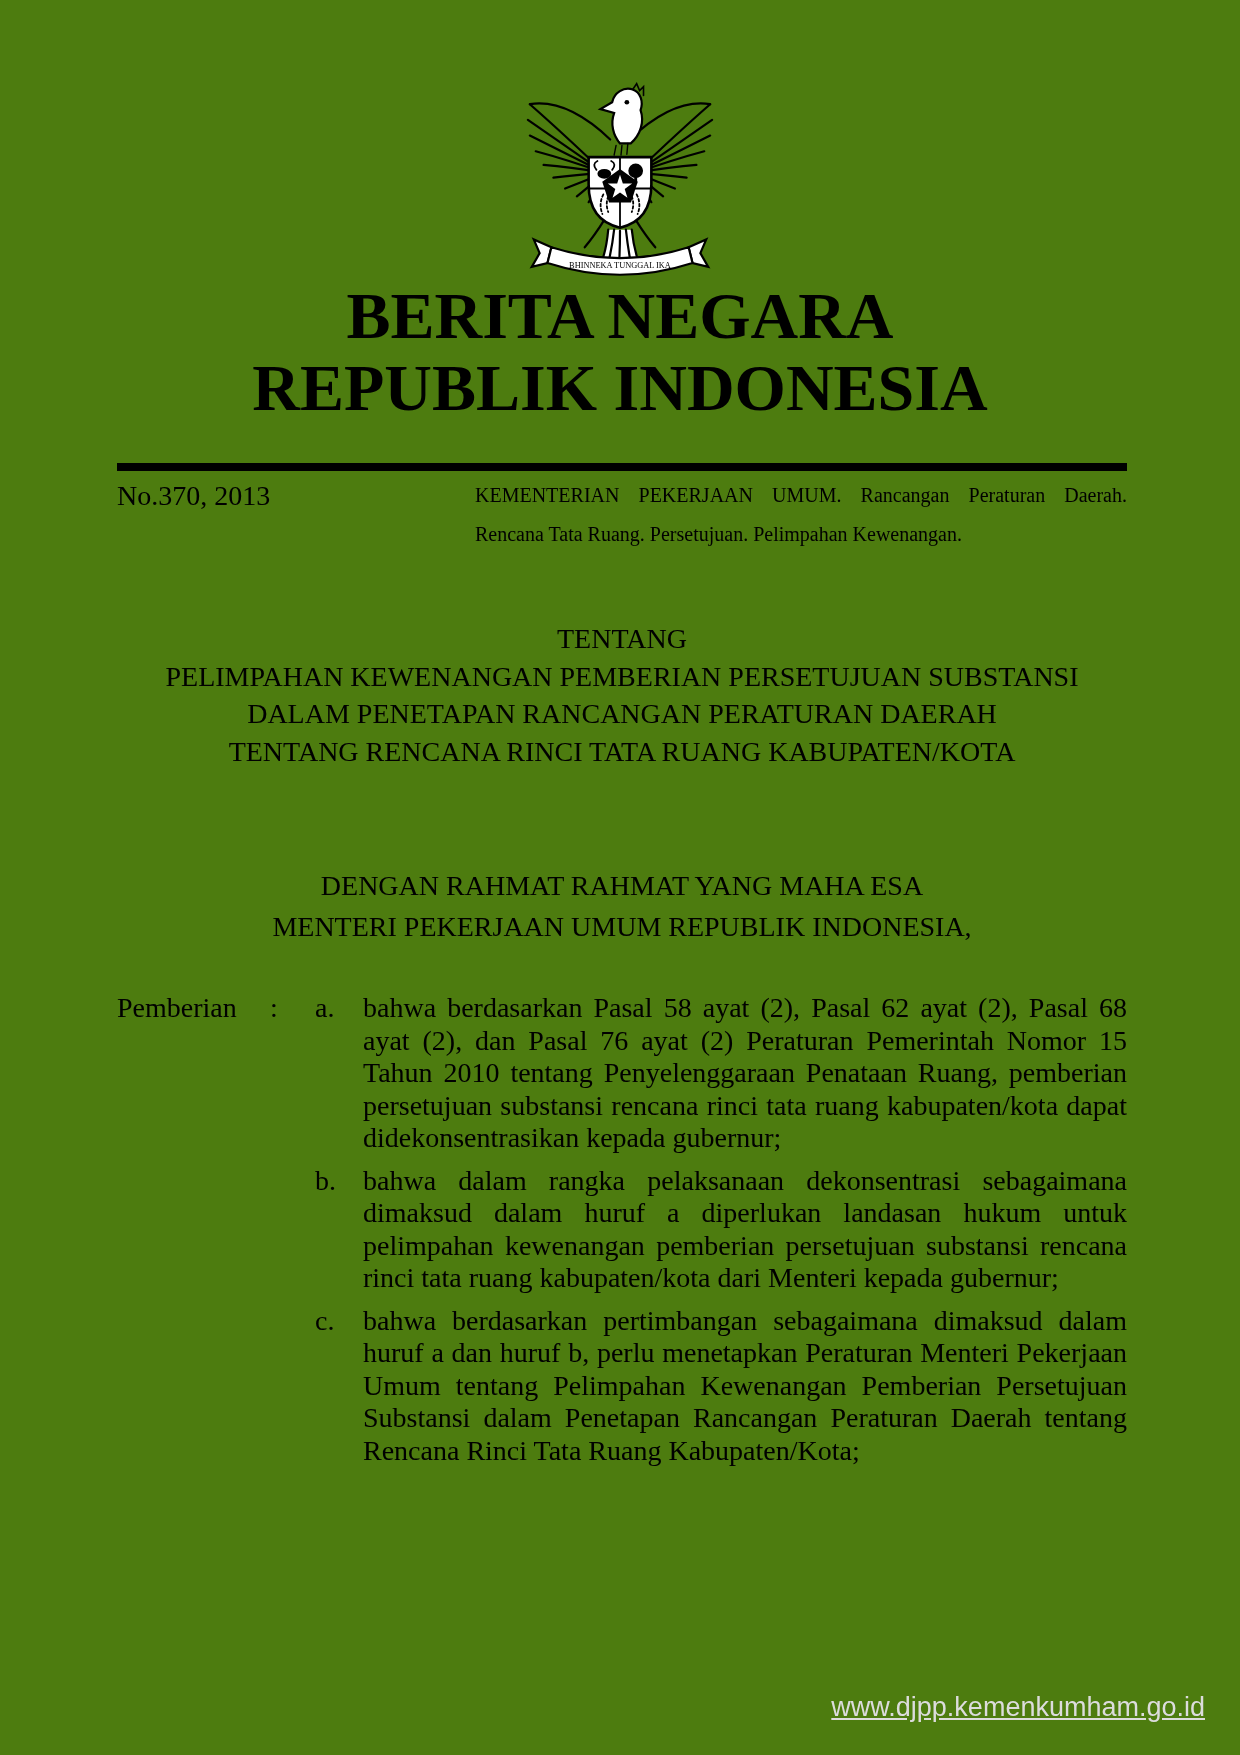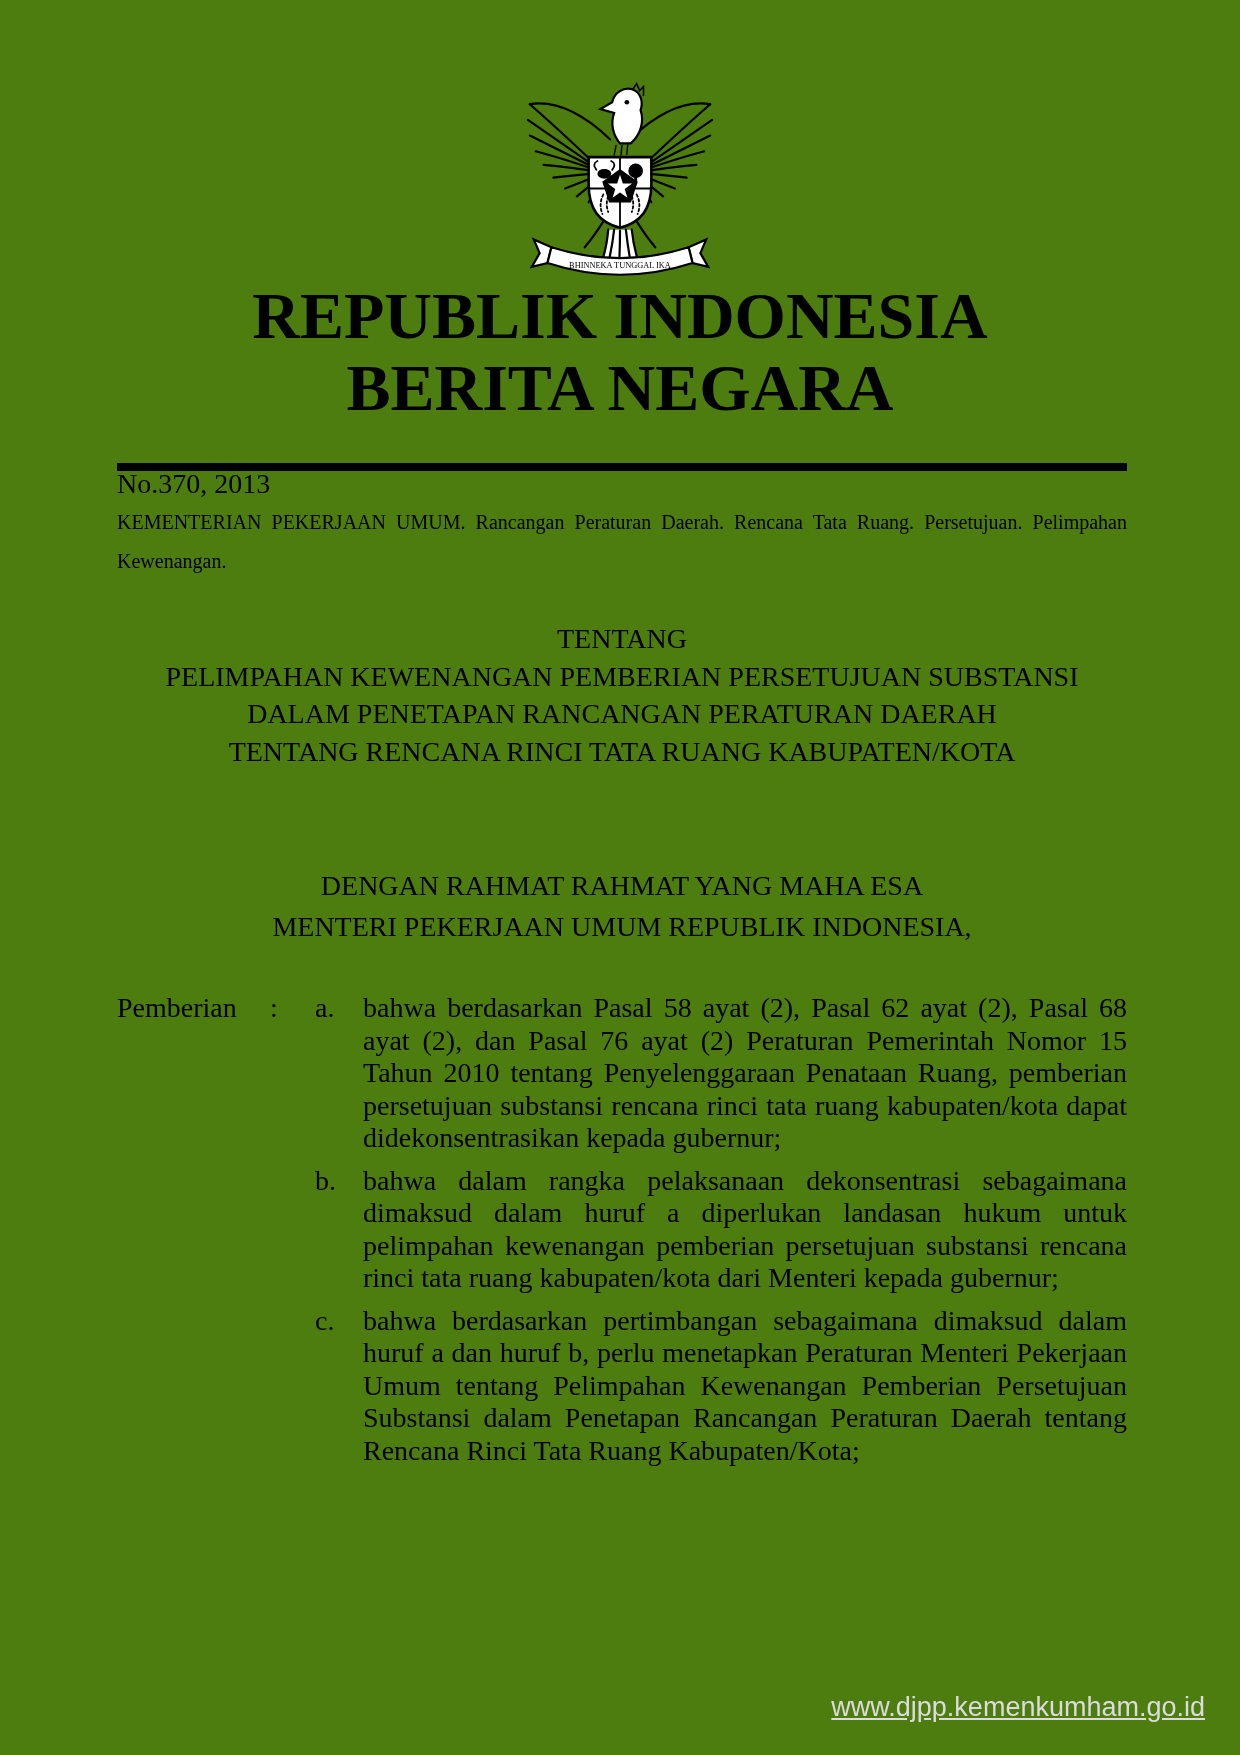--- a/index.html
+++ b/index.html
@@ -9,21 +9,21 @@
     color:#000; font-family:"Liberation Serif", serif; overflow:hidden;
   }
   .emblem-wrap { position:absolute; top:82px; left:0; width:100%; display:flex; justify-content:center; }
   .garuda { width:196px; height:212px; }
   .masthead-title {
     position:absolute; top:280px; left:0; width:100%;
     text-align:center; font-weight:bold; font-size:66px; line-height:72px;
     letter-spacing:0px;
   }
   .rule { position:absolute; top:463px; left:117px; width:1010px; height:8px; background:#000; }
-  .issue-row { position:absolute; top:464px; left:117px; width:1010px; display:flex;flex-direction:column; }
+  .issue-row { position:absolute; top:476px; left:117px; width:1010px; display:flex; }
   .issue-no { width:358px; font-size:28px; line-height:39px; }
   .abstract { flex:1; font-size:20px; line-height:39px; text-align:justify; text-justify:inter-word; }
   .reg-title { position:absolute; top:620px; left:117px; width:1010px; text-align:center; font-size:28px; line-height:37.5px; }
   .invocation-block { position:absolute; top:866px; left:117px; width:1010px; text-align:center; font-size:28px; line-height:39px; }
   .invocation-block .line2 { margin-top:2px; }
   .considerations {
     position:absolute; top:992px; left:117px; width:1010px;
     display:grid; grid-template-columns:153px 45px 48px 1fr; row-gap:10px;
     font-size:28px; line-height:32.5px;
   }
@@ -105,22 +105,22 @@
       <g>
         <path d="M30,168 L12,160 L18,174 L10,188 L26,184 Z" fill="#fff"></path>
         <path d="M170,168 L188,160 L182,174 L190,188 L174,184 Z" fill="#fff"></path>
         <path d="M30,168 Q100,190 170,168 L174,184 Q100,208 26,184 Z" fill="#fff"></path>
         <text x="100" y="189" text-anchor="middle" font-size="8.5" fill="#000" stroke="none" font-family="Liberation Serif, serif">BHINNEKA TUNGGAL IKA</text>
       </g>
     </svg>
   </div>
 
   <div class="masthead-title">
+    <div>BERITA NEGARA</div>
     <div>REPUBLIK INDONESIA</div>
-    <div>BERITA NEGARA</div>
   </div>
 
   <div class="rule"></div>
 
   <div class="issue-row">
     <div class="issue-no">No.370, 2013</div>
     <div class="abstract">KEMENTERIAN PEKERJAAN UMUM. Rancangan Peraturan Daerah. Rencana Tata Ruang. Persetujuan. Pelimpahan Kewenangan.</div>
   </div>
 
   <div class="reg-title">

